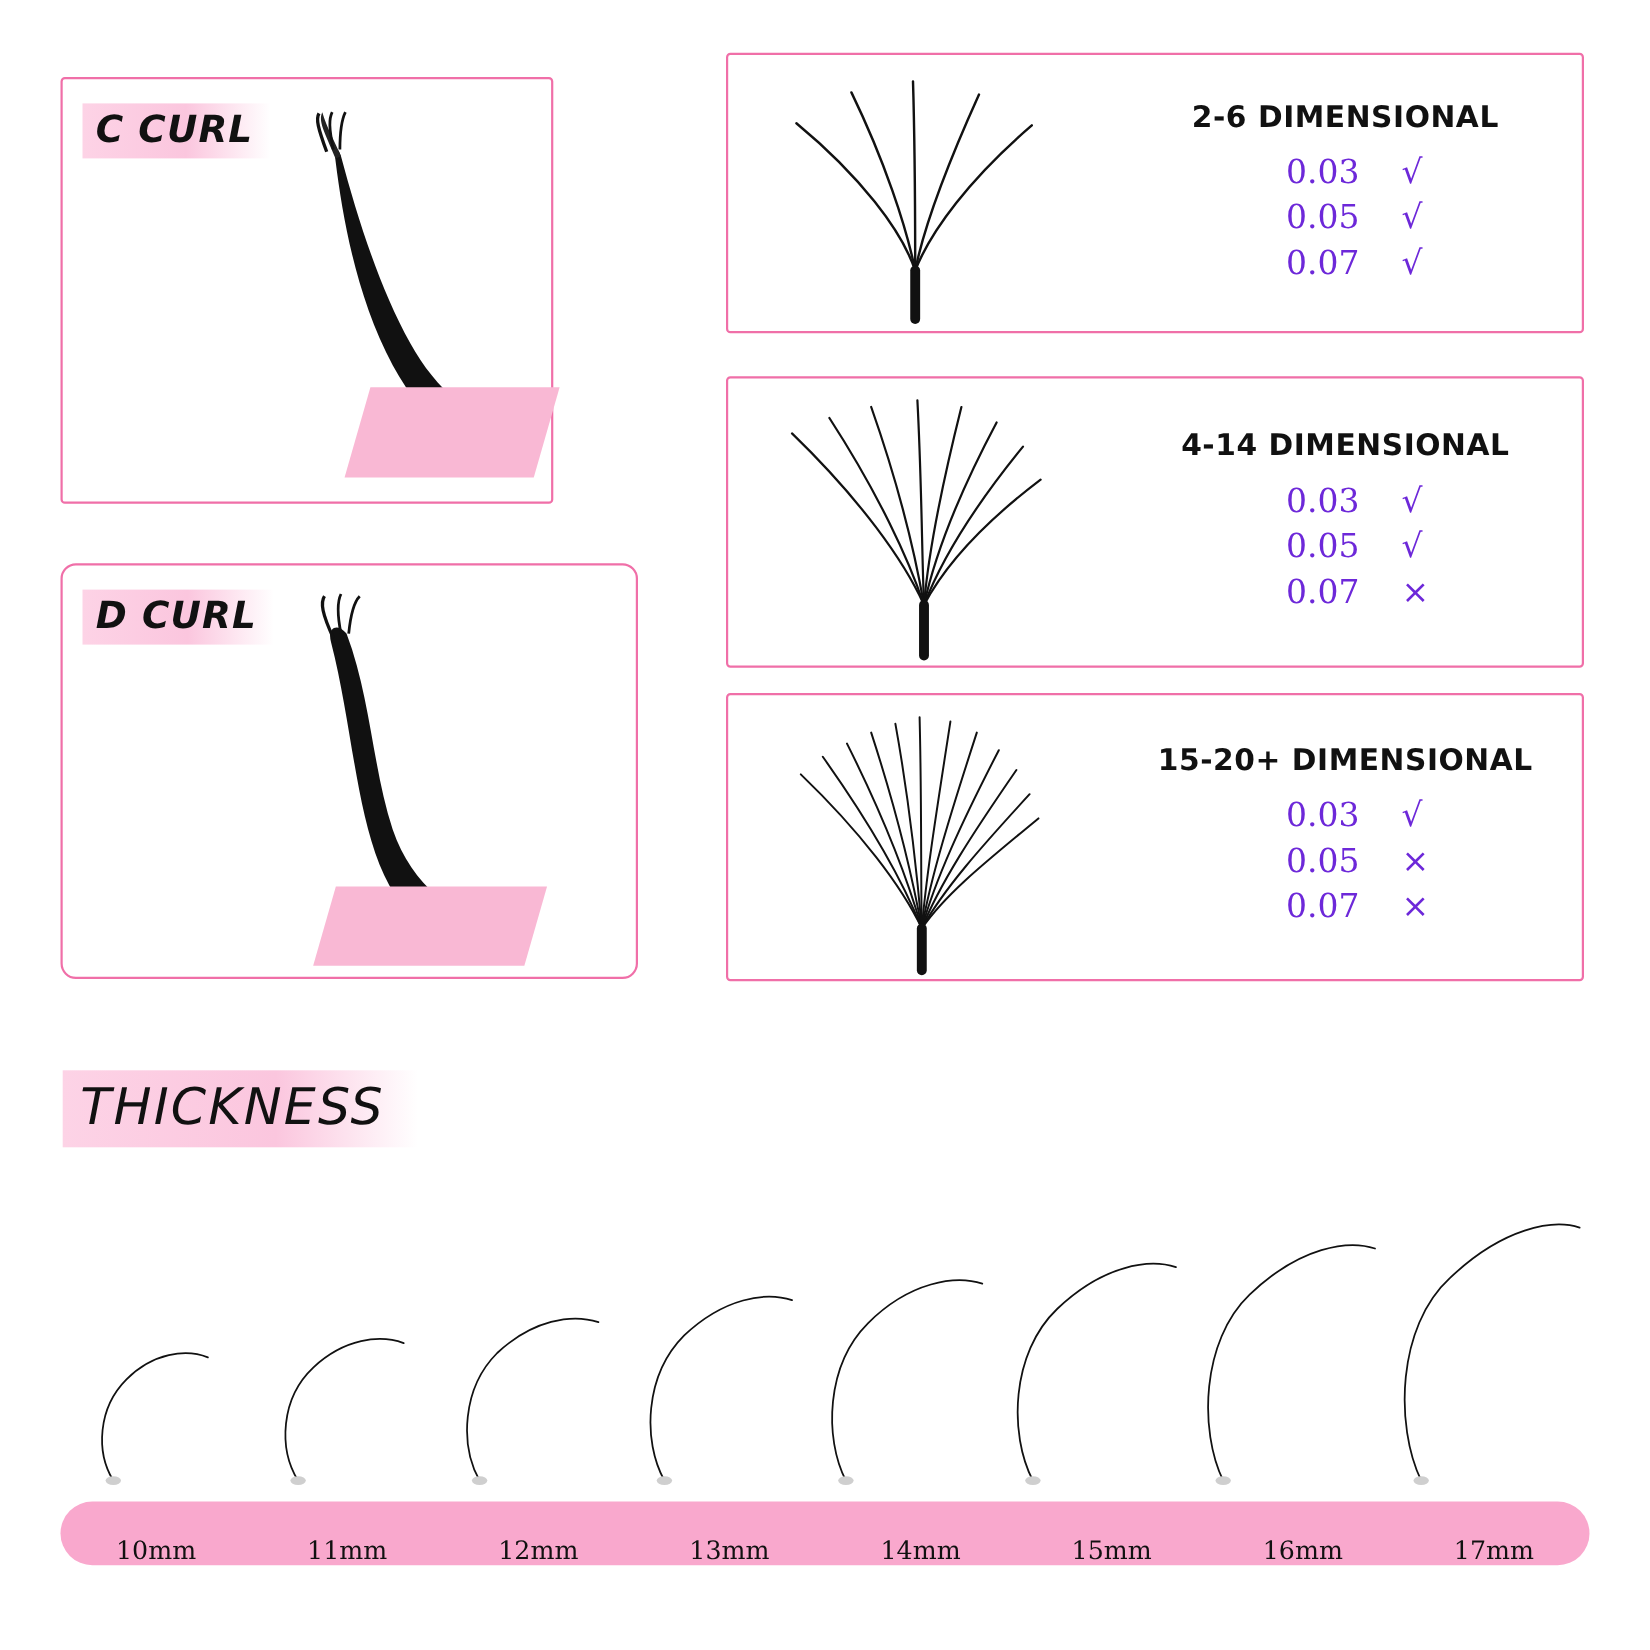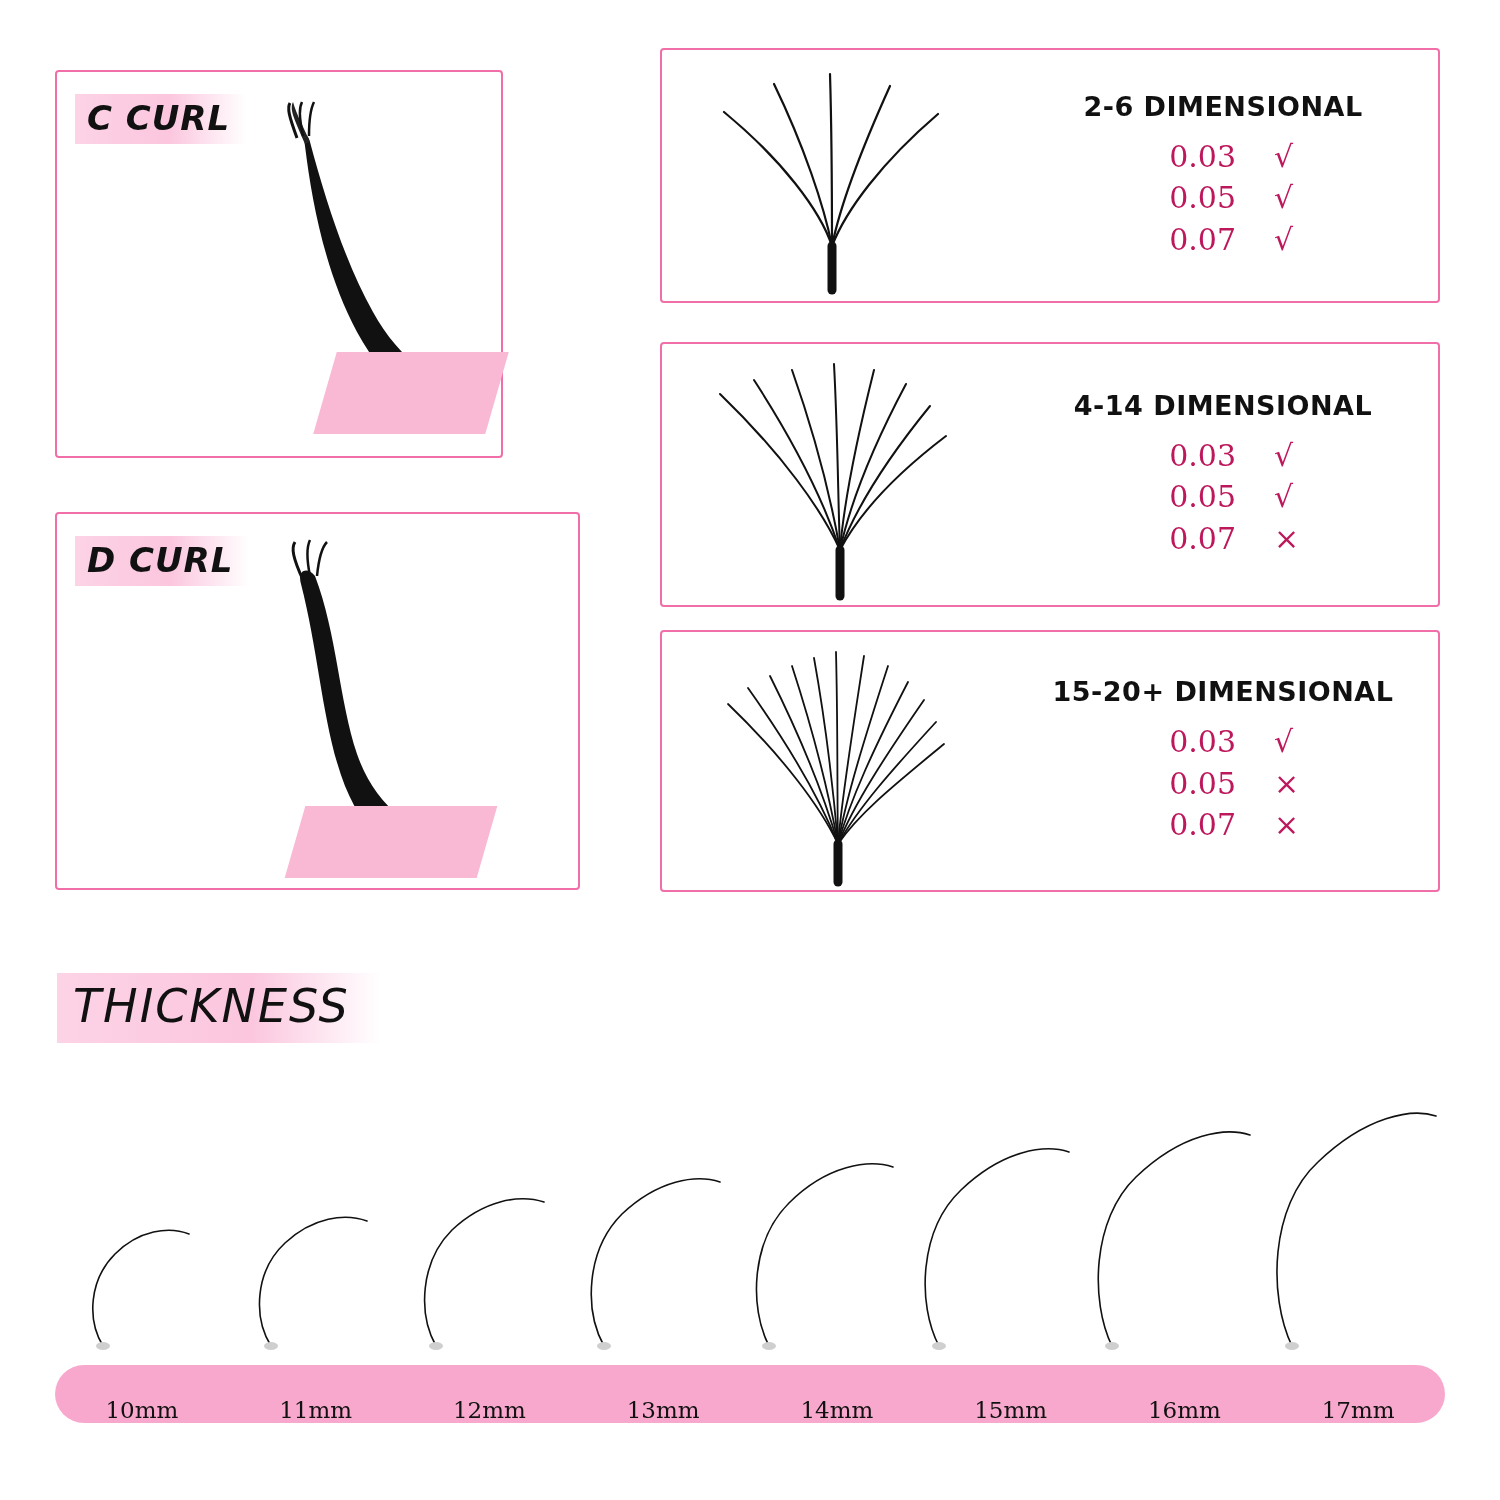--- a/index.html
+++ b/index.html
@@ -25,21 +25,21 @@
   }
 
   .curl-card {
     position: absolute;
     border: 2px solid #f06fa8;
     border-radius: 4px;
     background: #fff;
     box-sizing: border-box;
   }
   #curl-card-c { left: 55px;  top: 38px;  width: 448px; height: 388px; margin-top: 32px; }
-  #curl-card-d { left: 55px;  top: 512px; width: 525px; height: 378px; }
+  #curl-card-d { left: 55px;  top: 512px; width: 525px; height: 378px; border-radius: 14px; }
 
   .curl-label {
     position: absolute;
     left: 18px;
     top: 22px;
     padding: 4px 16px 6px 12px;
     background: linear-gradient(90deg, #fdd3e6 0%, #fbc6de 55%, #ffffff 100%);
     font-family: "DejaVu Sans", sans-serif;
     font-weight: 700;
     font-style: italic;
@@ -93,21 +93,21 @@
     letter-spacing: 0.5px;
     color: #111;
     margin-bottom: 14px;
   }
   .spec-row {
     display: flex;
     justify-content: center;
     align-items: baseline;
     font-family: "DejaVu Serif", serif;
     font-size: 30px;
-    color: #be185d;
+    color: #6d28d9;
     line-height: 1.38;
   }
   .spec-val {
     width: 110px;
     text-align: right;
     padding-right: 38px;
   }
   .spec-mark {
     width: 46px;
     text-align: left;

